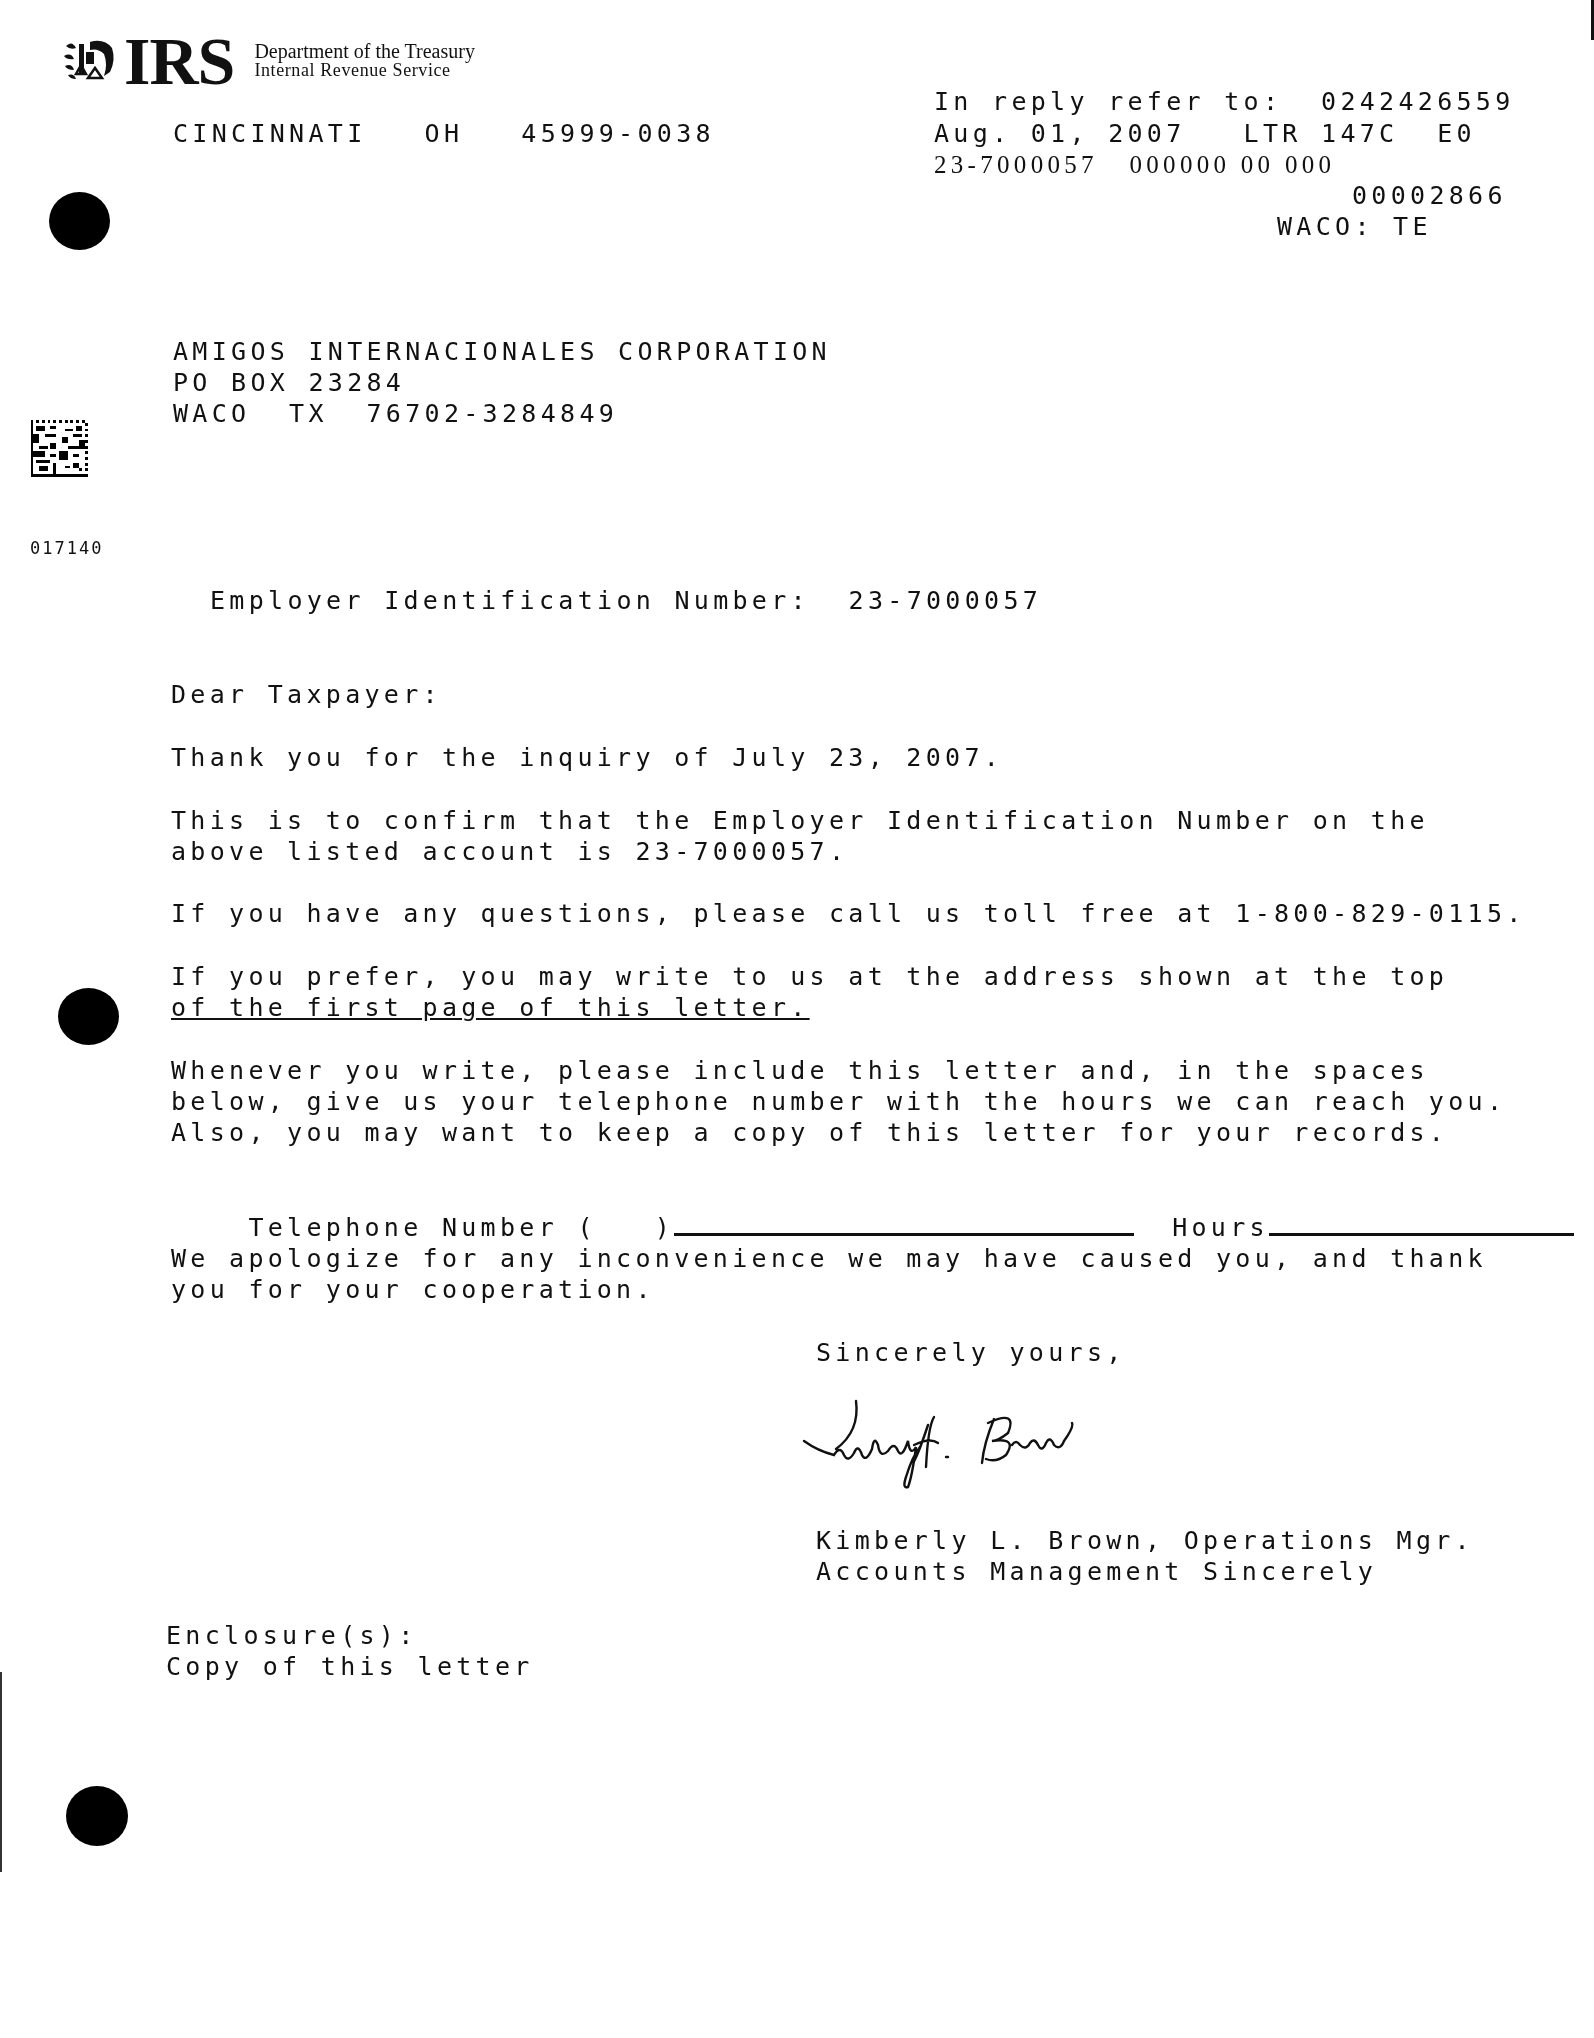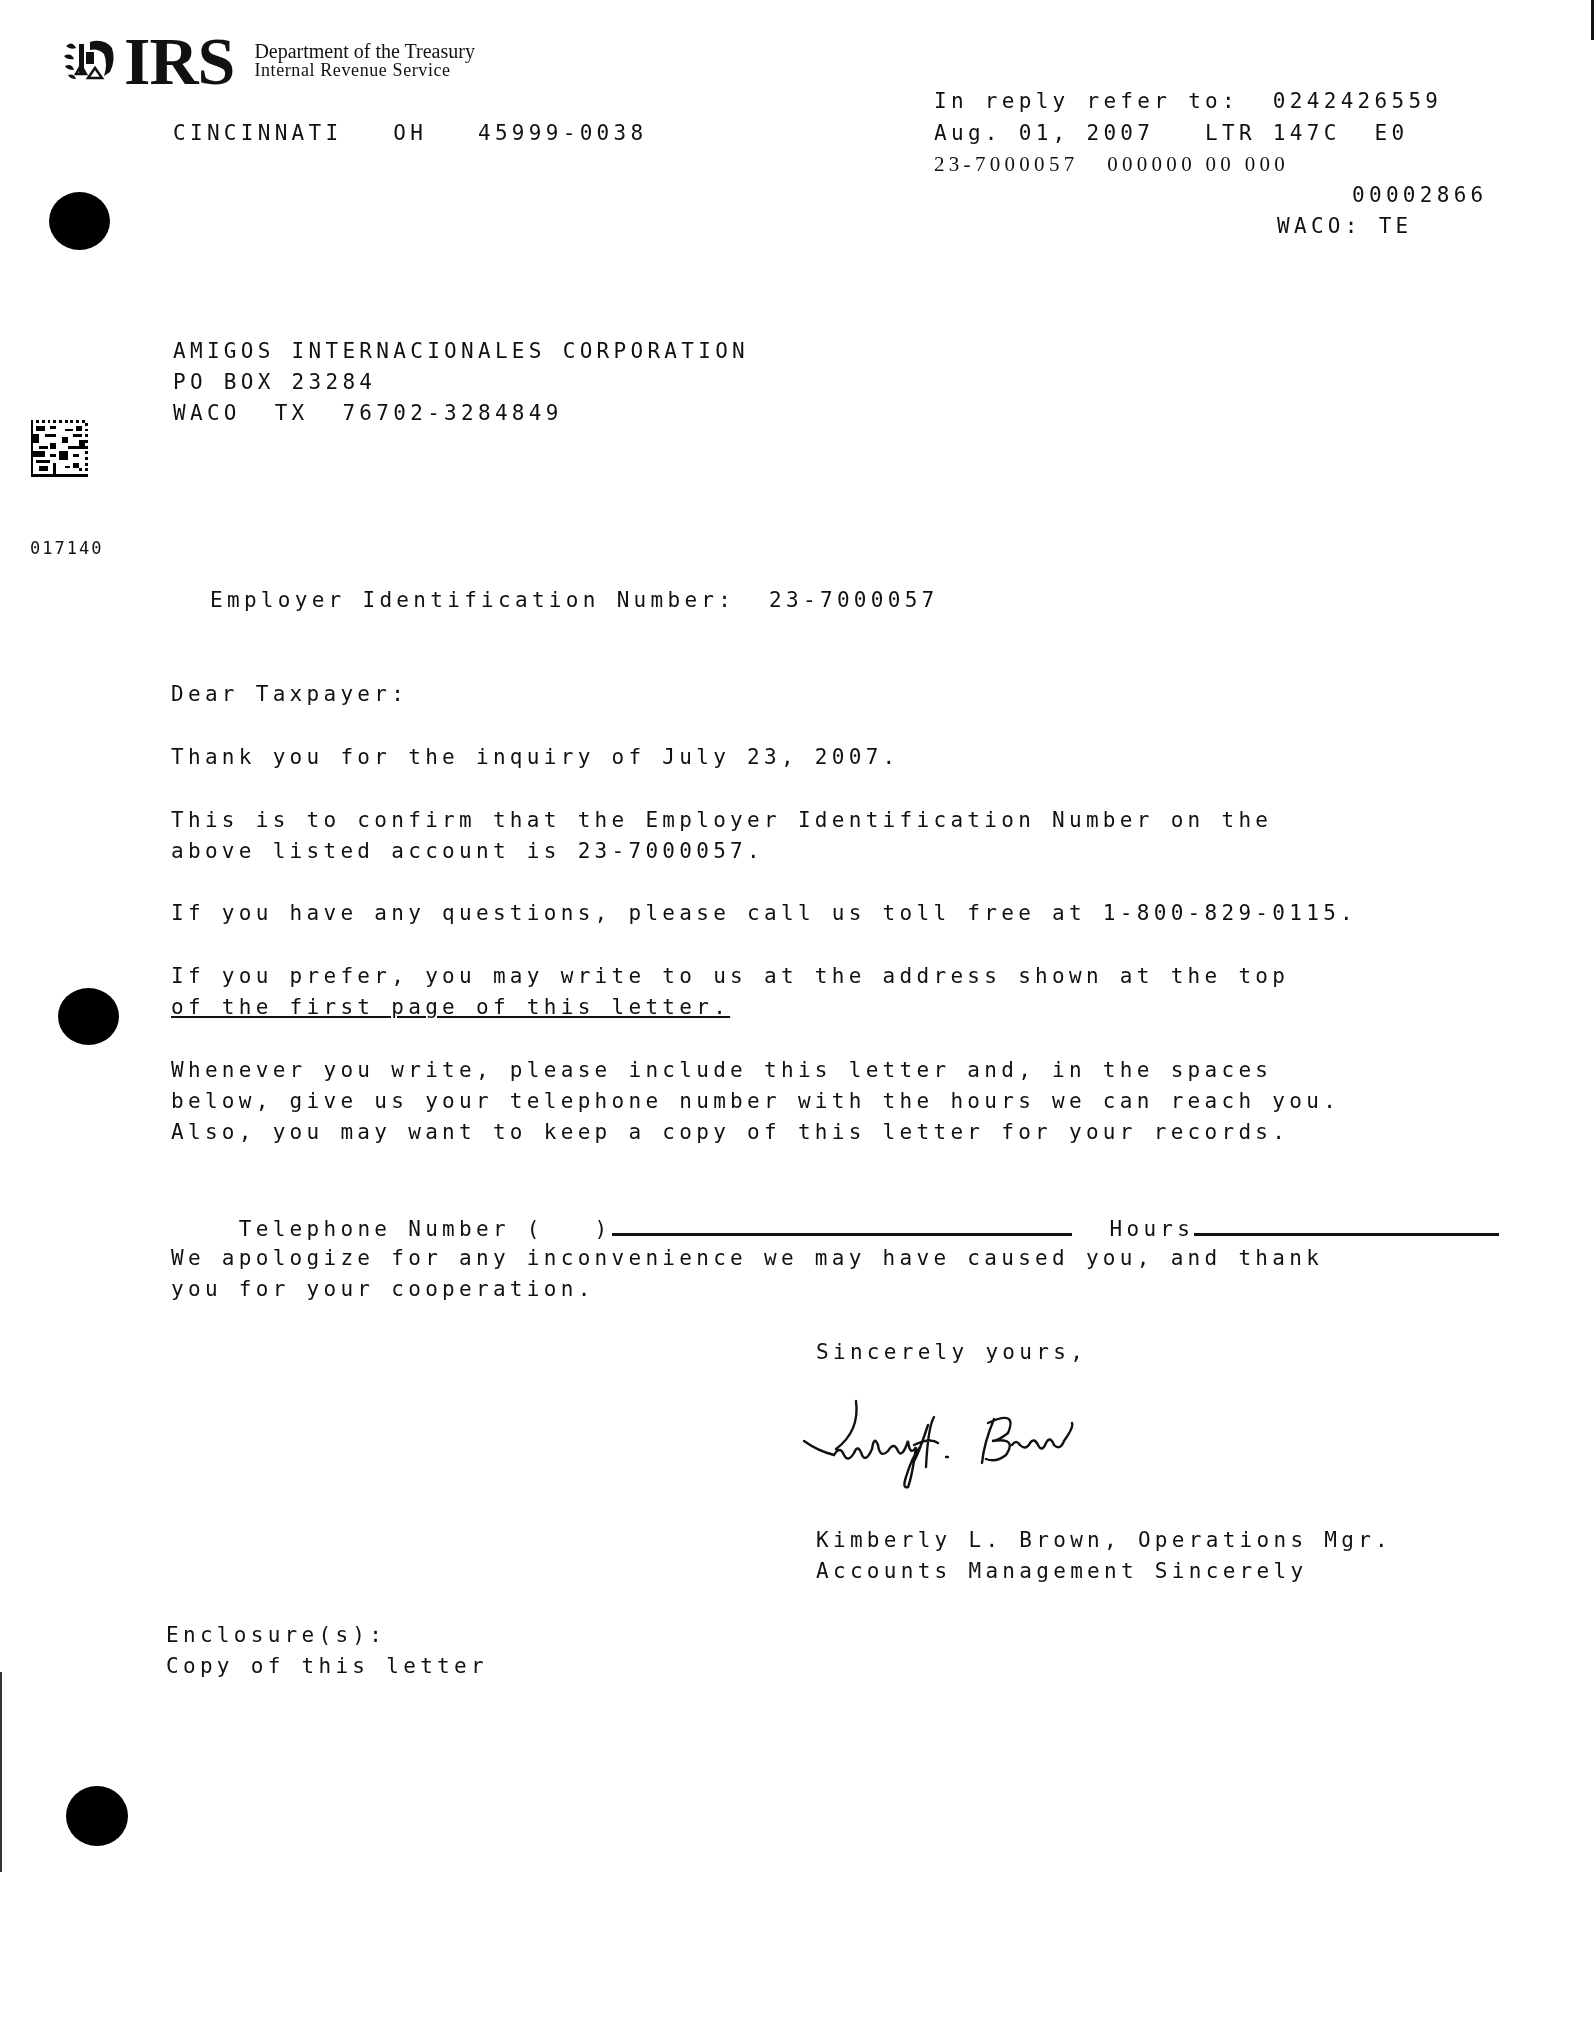--- a/index.html
+++ b/index.html
@@ -1,19 +1,19 @@
 <!DOCTYPE html>
 <html><head>
   <meta charset="utf-8">
   <style>
     html, body { margin: 0; padding: 0; background: #ffffff; }
     body { width: 1594px; height: 2038px; position: relative; overflow: hidden;
            font-family: "DejaVu Sans Mono", "Liberation Mono", monospace; color: #111; }
     .mono { font-family: "DejaVu Sans Mono", "Liberation Mono", monospace;
-            font-size: 21px; letter-spacing: 4.3px; line-height: 31px; white-space: pre; position: absolute; }
+            font-size: 25px; letter-spacing: 4.3px; line-height: 31px; white-space: pre; position: absolute; }
     .logo { position: absolute; left: 62px; top: 38px; display: flex; align-items: center; }
     .logo-emblem { width: 58px; height: 46px; }
     .logo-irs { font-family: "Liberation Serif", "DejaVu Serif", serif; font-weight: bold;
                 font-size: 68px; line-height: 46px; margin-left: 4px; letter-spacing: -1px; }
     .logo-text { margin-left: 20px; font-family: "Liberation Serif", "DejaVu Serif", serif; line-height: 19px; }
     .logo-text .l1 { font-size: 20px; }
     .logo-text .l2 { font-size: 18px; font-weight: normal; letter-spacing: 0.6px; }
     .dot { position: absolute; background: #000; border-radius: 50%; }
     .barcode { position: absolute; left: 30px; top: 420px; width: 58px; height: 57px; }
     .small-id { position: absolute; left: 30px; top: 538px; font-size: 17px; letter-spacing: 2px;

